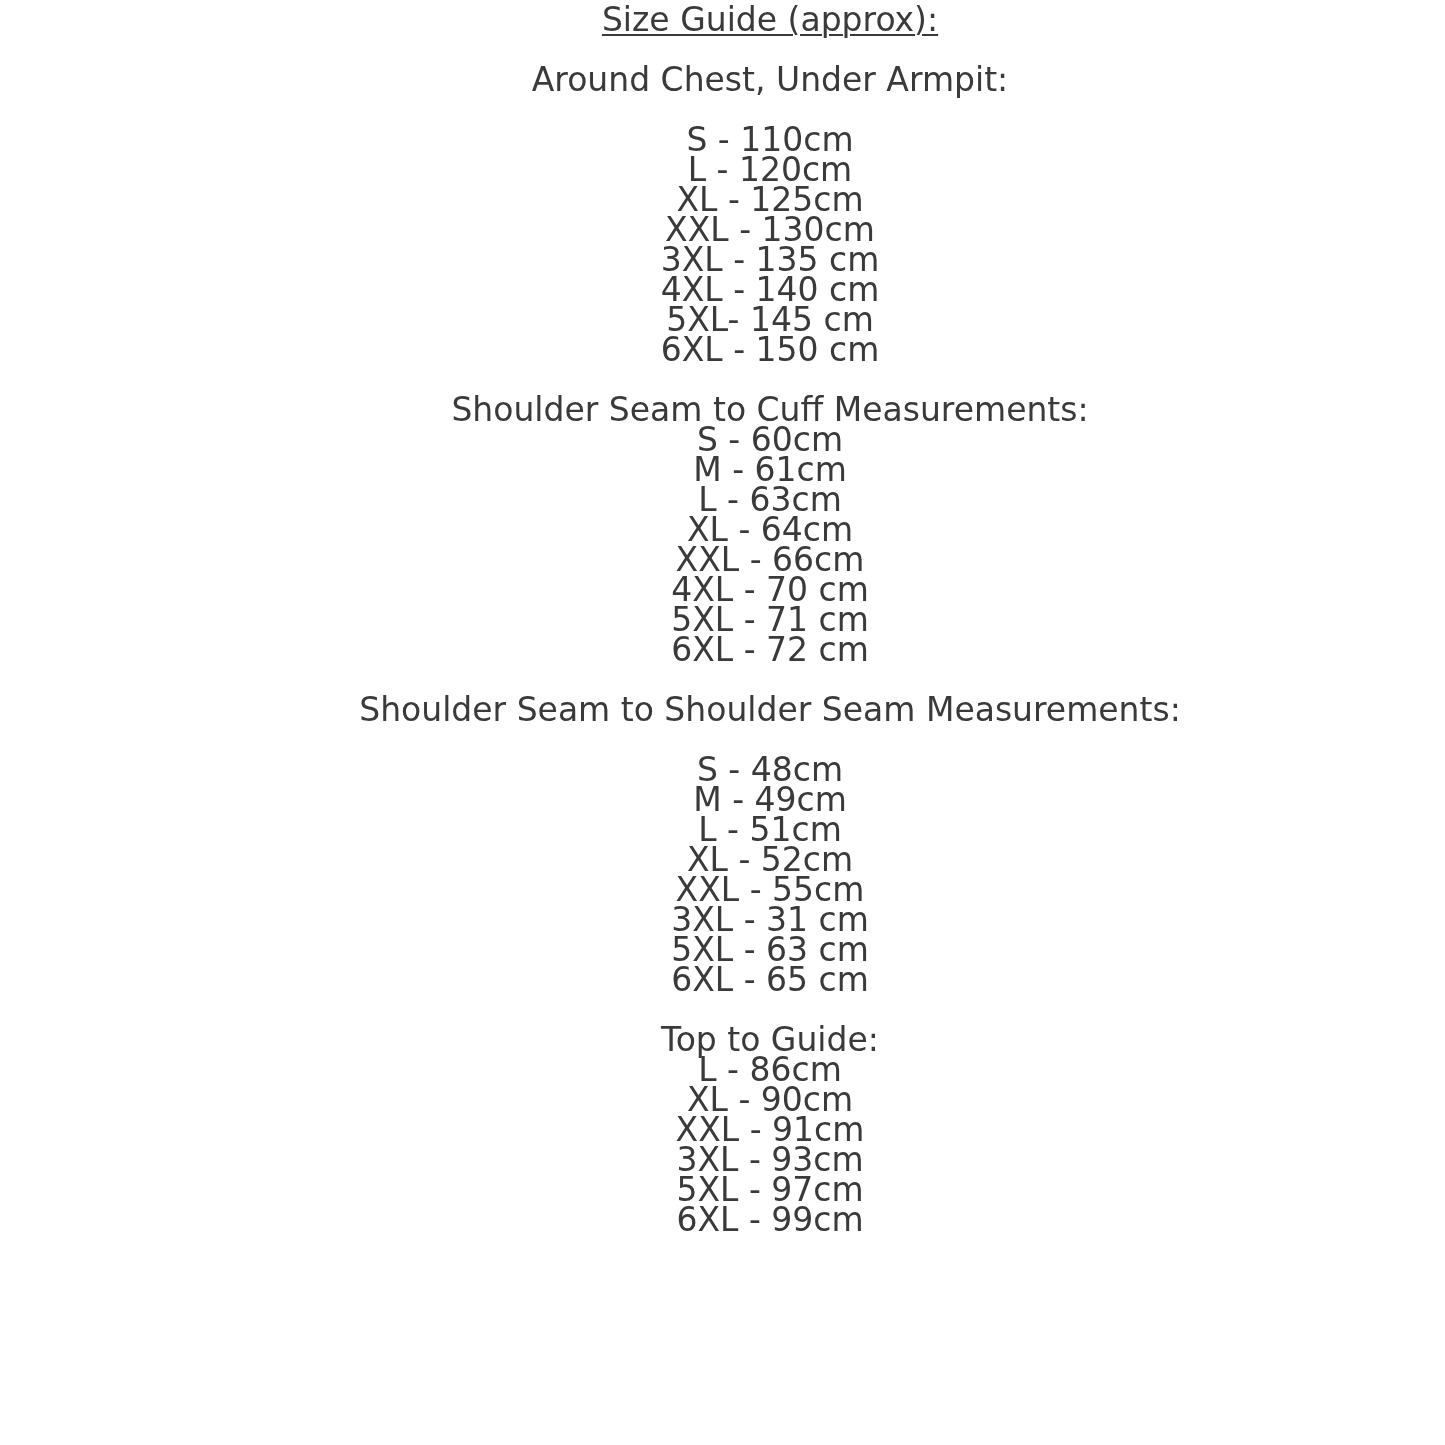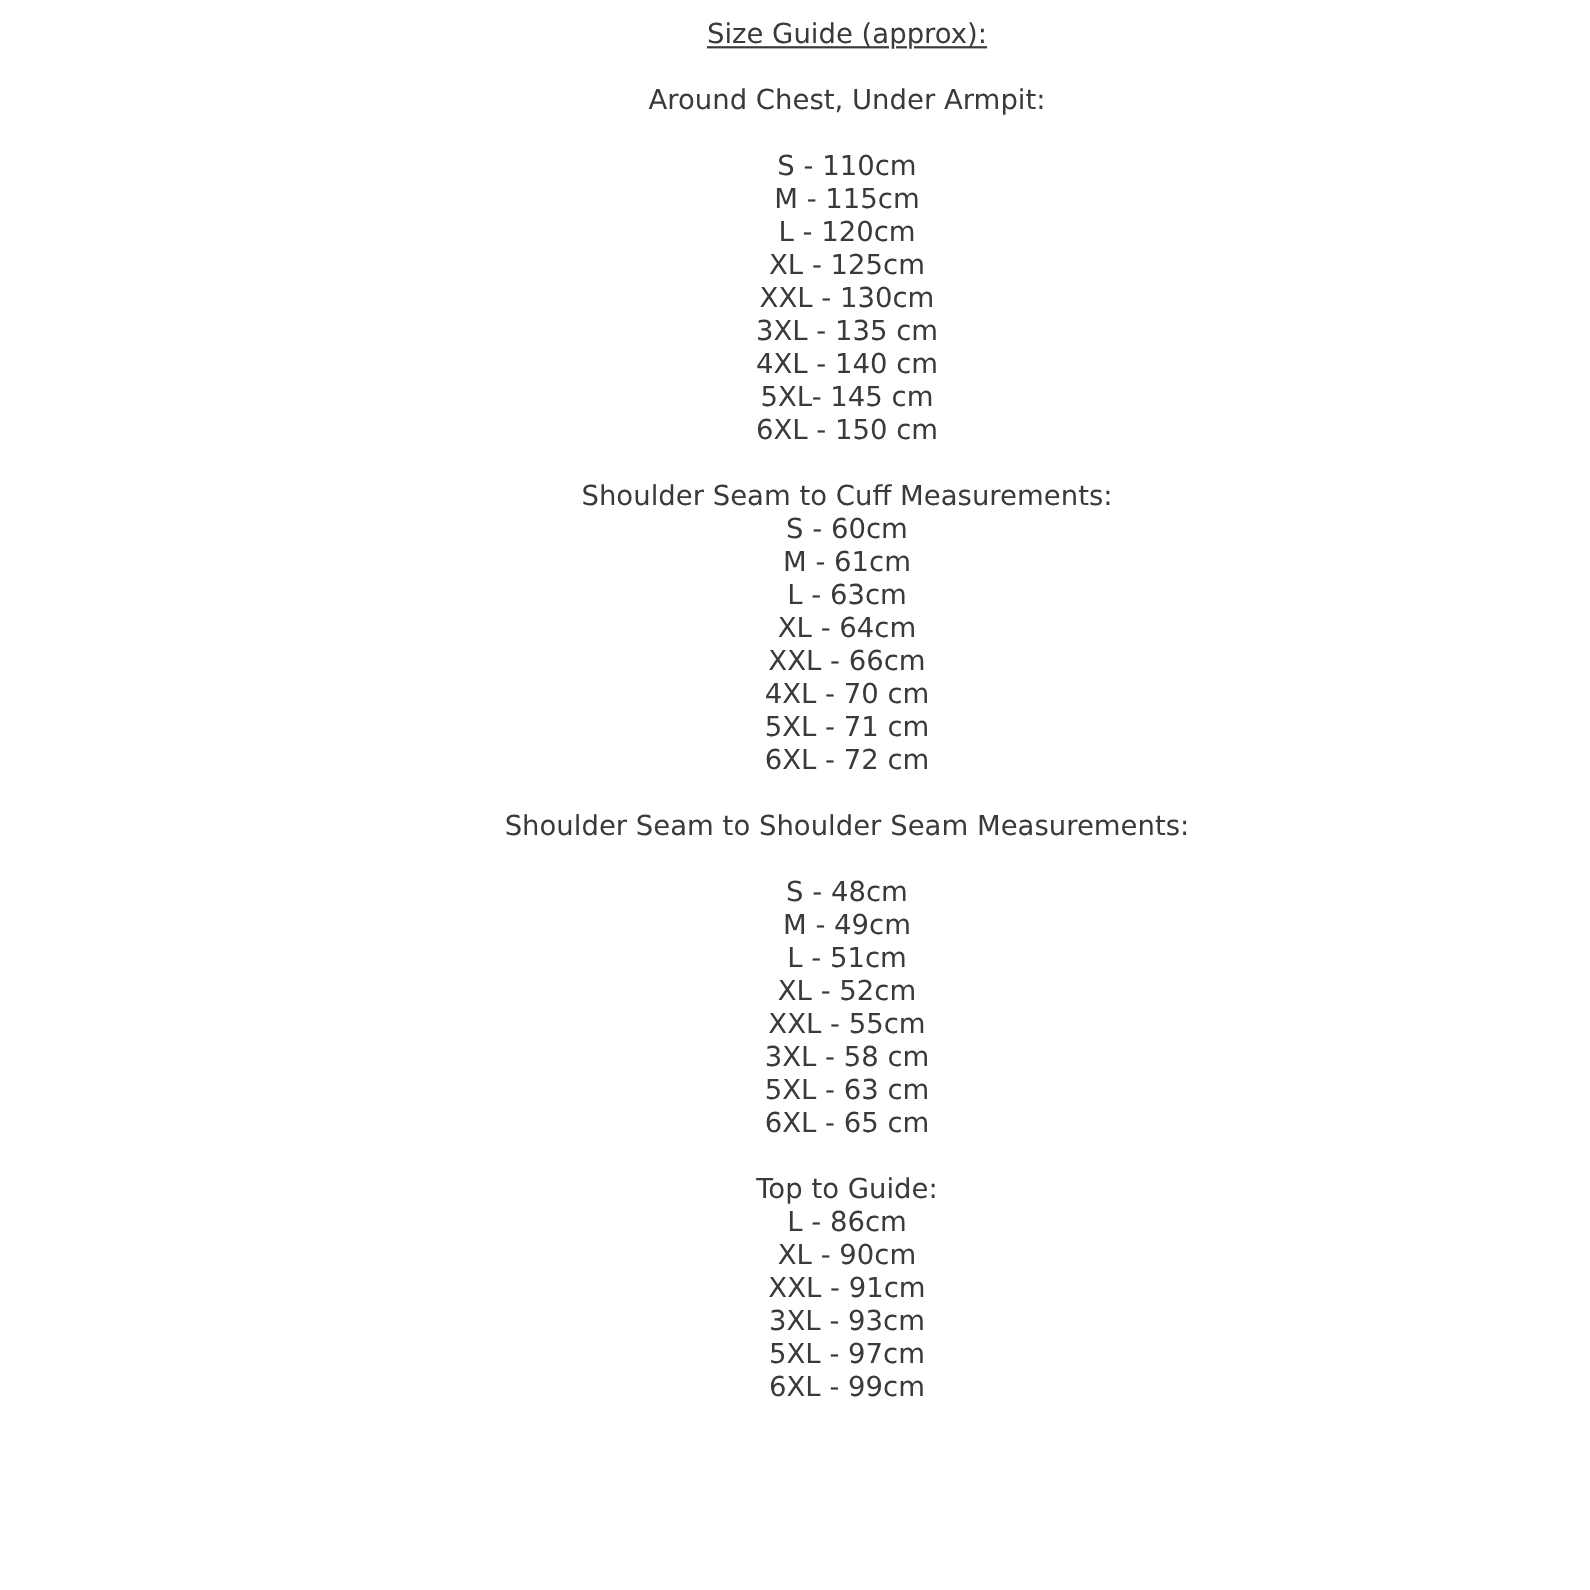--- a/index.html
+++ b/index.html
@@ -9,25 +9,25 @@
   }
   body {
     width: 1445px;
     height: 1445px;
     overflow: hidden;
   }
   .page {
     box-sizing: border-box;
     width: 1445px;
     height: 1445px;
-    padding-top: 16px;
+    padding-top: 5px;
     padding-left: 95px;   
     text-align: center;
     font-family: "DejaVu Sans", "Liberation Sans", sans-serif;
-    font-size: 25px;
+    font-size: 33px;
     line-height: 30px;
     color: #3a3a3a;
     background: #ffffff;
   }
   .line {
     height: 30px;
     white-space: pre;
   }
   .blank {
     height: 30px;
@@ -43,21 +43,20 @@
 
 <div class="page">
   <div class="line title">Size Guide (approx):</div>
   <div class="blank"></div>
   <div id="sections">
   <section>
     <div class="line heading">Around Chest, Under Armpit:</div>
     <div class="blank heading-gap"></div>
     <div class="items">
           <div class="line">S - 110cm</div>
-          <div class="line">M - 115cm</div>
           <div class="line">L - 120cm</div>
           <div class="line">XL - 125cm</div>
           <div class="line">XXL - 130cm</div>
           <div class="line">3XL - 135 cm</div>
           <div class="line">4XL - 140 cm</div>
           <div class="line">5XL- 145 cm</div>
           <div class="line">6XL - 150 cm</div>
         </div>
     <div class="blank section-gap"></div>
   </section>
@@ -80,21 +79,21 @@
 
   <section>
     <div class="line heading">Shoulder Seam to Shoulder Seam Measurements:</div>
     <div class="blank heading-gap"></div>
     <div class="items">
           <div class="line">S - 48cm</div>
           <div class="line">M - 49cm</div>
           <div class="line">L - 51cm</div>
           <div class="line">XL - 52cm</div>
           <div class="line">XXL - 55cm</div>
-          <div class="line">3XL - 58 cm</div>
+          <div class="line">3XL - 31 cm</div>
           <div class="line">5XL - 63 cm</div>
           <div class="line">6XL - 65 cm</div>
         </div>
     <div class="blank section-gap"></div>
   </section>
 
   <section>
     <div class="line heading">Top to Guide:</div>
 
     <div class="items">

